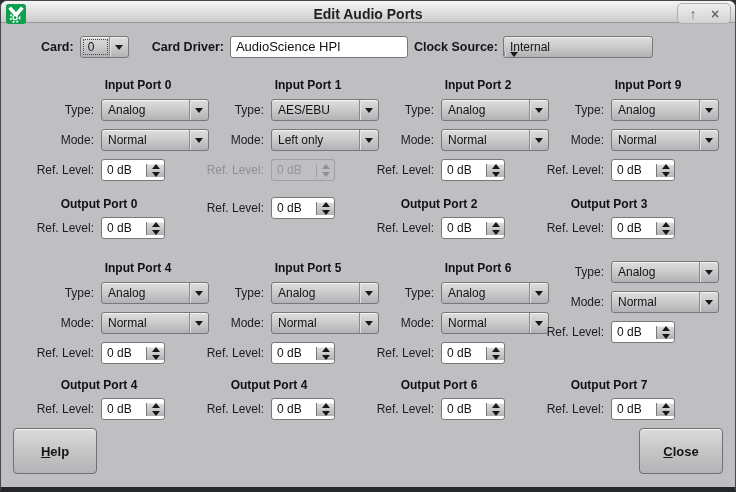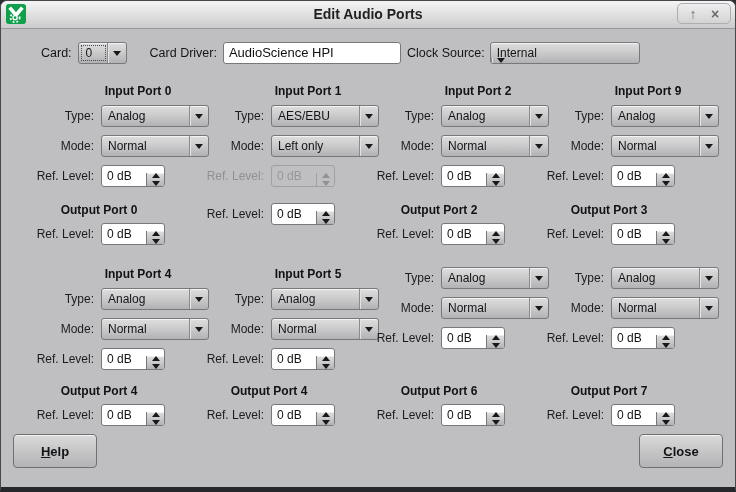--- a/index.html
+++ b/index.html
@@ -15,21 +15,21 @@
     width: 736px; height: 492px;
     background: #bfbfc2;
     border: 1px solid #46474c;
     border-bottom: 5px solid #26272b;
     border-radius: 7px 7px 2px 2px;
     overflow: hidden;
     position: relative;
   }
   
   .titlebar {
-    height: 28px;
+    height: 22px;
     background: linear-gradient(180deg, #f5f5f5 0%, #e2e2e2 45%, #cbcbcc 100%);
     border-bottom: 1px solid #97989c;
     position: relative;
   }
   .tb-title {
     position: absolute; left: 0; right: 0; top: 0;
     line-height: 26px; text-align: center;
     font-weight: bold; font-size: 14px; color: #1f2022;
   }
   .app-icon { position: absolute; left: 5px; top: 3px; width: 20px; height: 20px; }
@@ -46,21 +46,21 @@
     width: 18px; height: 18px; line-height: 18px;
     text-align: center; font-weight: bold; font-size: 14px;
     color: #6b6c70; cursor: default;
   }
   
   .card-row {
     margin: 13px 0 0 40px;
     height: 22px;
     display: flex; align-items: center;
   }
-  .blabel { font-weight: normal; color: #141517; font-size: 12.5px; white-space: nowrap; }
+  .blabel { font-weight: bold; color: #141517; font-size: 12.5px; white-space: nowrap; }
   .lbl-driver { margin-left: 23px; }
   .lbl-clock  { margin-left: 6px; }
   
   .combo {
     height: 22px; width: 108px;
     display: flex; align-items: stretch;
     background: linear-gradient(180deg, #dedede 0%, #cccccd 45%, #b2b2b5 100%);
     border: 1px solid #77787c;
     border-radius: 3px;
     box-shadow: inset 0 1px 0 rgba(255,255,255,.65);
@@ -124,21 +124,21 @@
     height: 22px; margin-bottom: 8px;
   }
   .flabel {
     width: 90px; padding-right: 7px;
     text-align: right; color: #1b1c1e; font-size: 12px;
     white-space: nowrap;
   }
   
   .spin {
     width: 64px; height: 22px;
-    display: flex; align-items: flex-end;
+    display: flex; align-items: center;
     background: #ffffff;
     border: 1px solid #77787c;
     border-radius: 3px;
     overflow: hidden;
   }
   .sval {
     flex: 1; padding-left: 5px;
     line-height: 20px; font-size: 12px; color: #121315;
     white-space: nowrap;
   }
@@ -162,21 +162,21 @@
   .frow.disabled .sval  { color: #95969a; }
   .frow.disabled .sbtns { background: #bfbfc2; border-left-color: #9fa0a4; box-shadow: none; }
   .frow.disabled .tu { border-bottom-color: #909195; }
   .frow.disabled .td { border-top-color: #909195; }
   
   .footer {
     display: flex; justify-content: space-between;
     margin: 0 12px; 
   }
   .btn {
-    width: 84px; height: 34px;
+    width: 84px; height: 46px;
     background: linear-gradient(180deg, #dadadb 0%, #c8c8c9 45%, #b3b3b6 100%);
     border: 1px solid #6f7074;
     border-radius: 4px;
     box-shadow: inset 0 1px 0 rgba(255,255,255,.7);
     display: flex; align-items: center; justify-content: center;
     cursor: default;
   }
   .btn-label {
     display: block;
     font-weight: bold; font-size: 13px; color: #131416;
@@ -467,20 +467,21 @@
           <span class="sval">0 dB</span>
           <span class="sbtns">
               <i class="tu"></i>
               <i class="td"></i>
             </span>
         </div>
       </div>
     </div>
 
     <div class="port-cell">
+      <div class="port-title in">Input Port 6</div>
       <div class="frow">
         <span class="flabel">Type:</span>
         <div class="combo">
           <span class="cval">Analog</span>
           <span class="carrow">
               <i></i>
             </span>
         </div>
       </div>
       <div class="frow">

